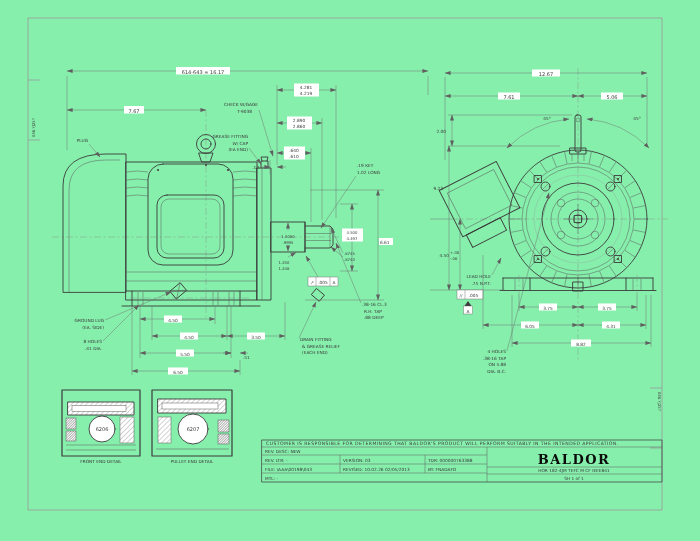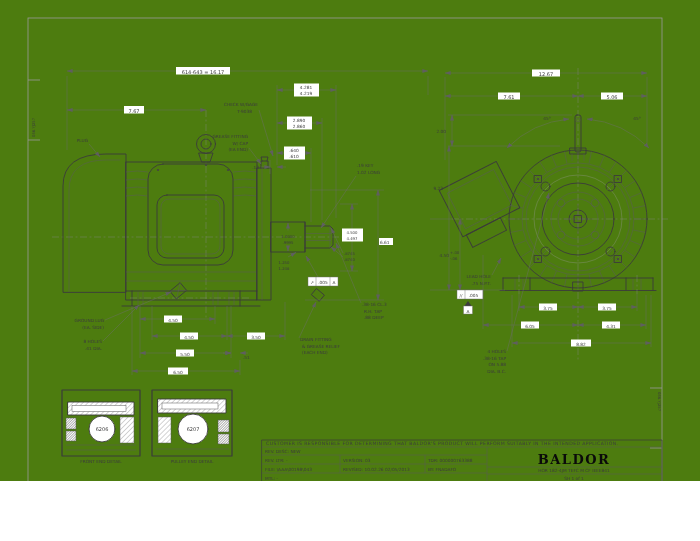--- a/index.html
+++ b/index.html
@@ -1,16 +1,16 @@
 <!DOCTYPE html>
 <html><head>
 <meta charset="utf-8">
 <style>
   html,body{margin:0;padding:0;background:#ffffff;}
-  .page{position:relative;width:700px;height:481px;background:#4d7c0f;overflow:hidden;
+  .page{position:relative;width:700px;height:541px;background:#86efac;overflow:hidden;
         font-family:"DejaVu Sans",sans-serif;}
   svg .obj{stroke:#3b3b3b;stroke-width:0.9;fill:none;stroke-linejoin:round;stroke-linecap:round;}
   svg .thin{stroke:#5a5a5a;stroke-width:0.5;fill:none;}
   svg .dim{stroke:#6e6e6e;stroke-width:0.45;fill:none;}
   svg .cl{stroke:#8a8a8a;stroke-width:0.4;fill:none;stroke-dasharray:7 2.5 2 2.5;}
   svg .bord{stroke:#9a9a9a;stroke-width:0.8;fill:none;}
   svg text{fill:#3c3c3c;font-family:"DejaVu Sans",sans-serif;}
   svg .t{font-size:5px;}
   svg .t4{font-size:4.3px;}
   svg .t36{font-size:3.8px;}

